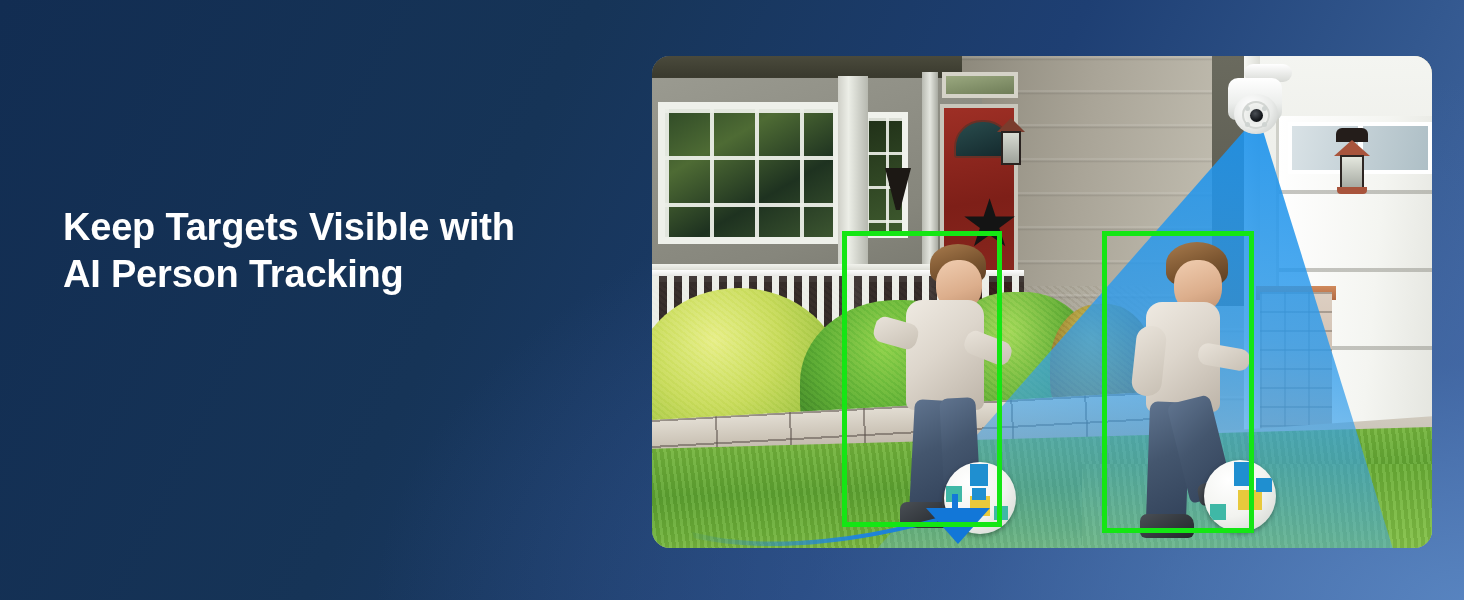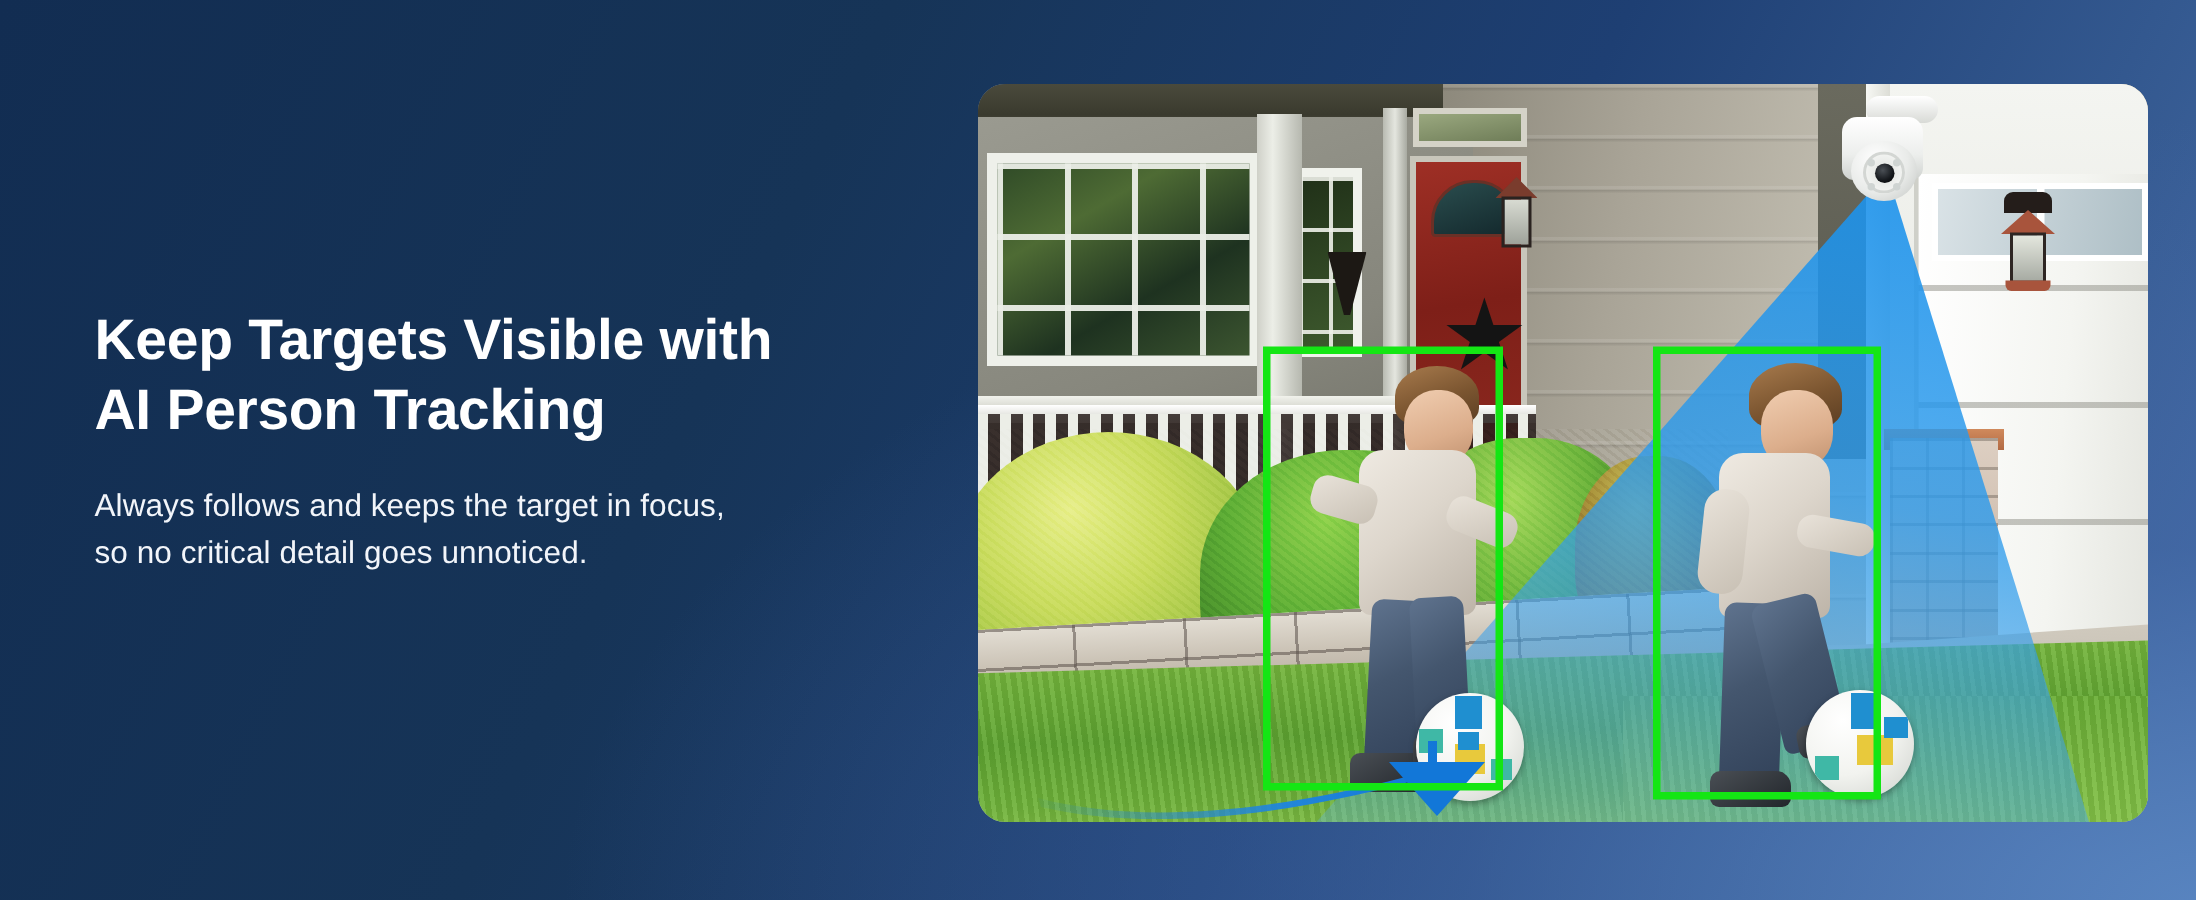--- a/index.html
+++ b/index.html
@@ -389,22 +389,20 @@
   }
 </style>
 </head>
 <body>
 
 <div id="stage">
 
   <div class="copy">
     <div class="headline">Keep Targets Visible with
 AI Person Tracking</div>
-    <div class="subcopy">Always follows and keeps the target in focus,
-so no critical detail goes unnoticed.</div>
   </div>
 
   <div class="photo-card">
     <div class="scene">
 
       <div class="sky"></div>
       <div class="eave"></div>
       <div class="eave-trim"></div>
 
       <div class="siding"></div>

